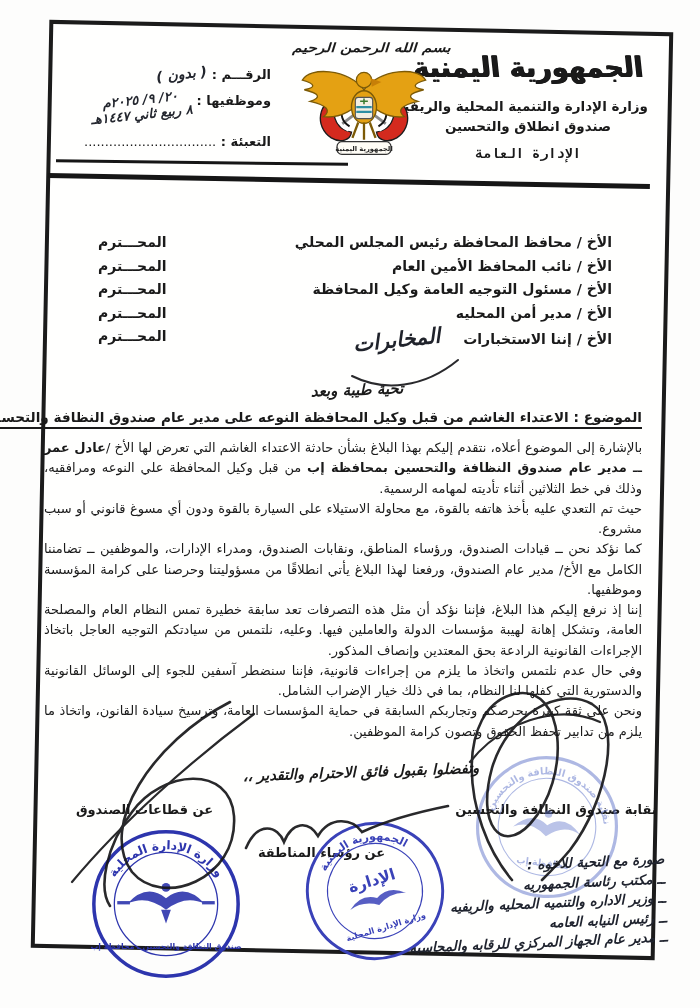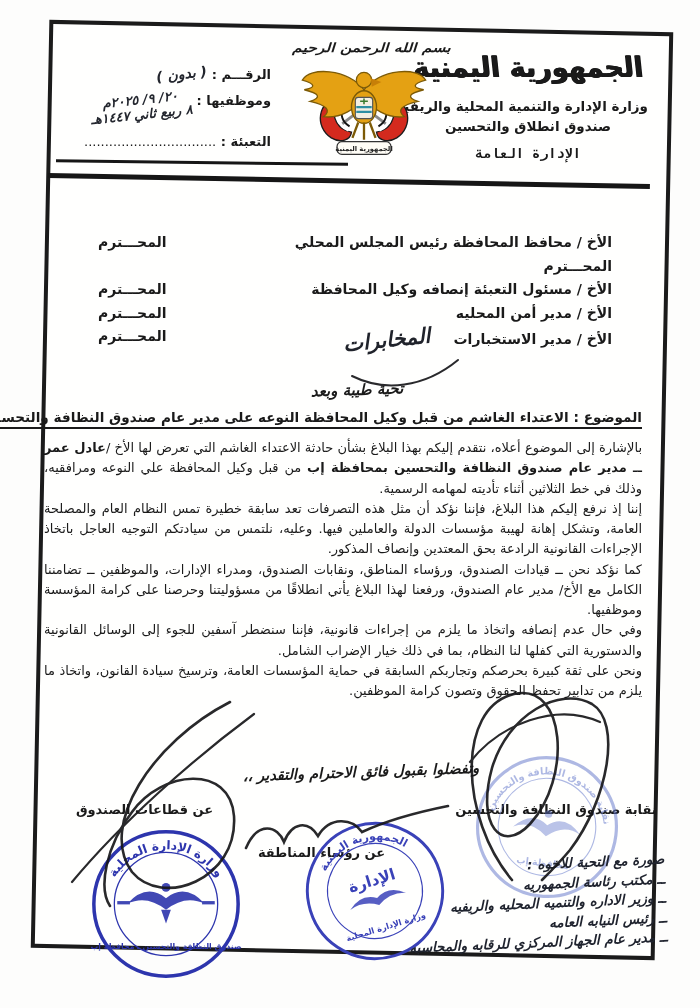--- a/index.html
+++ b/index.html
@@ -159,48 +159,50 @@
 
   <div class="rule-short"></div>
   <div class="rule-full"></div>
 
   <div class="recipients">
     <div class="rcp-row">
       <span class="rcp-title">الأخ / محافظ المحافظة رئيس المجلس المحلي</span>
       <span class="rcp-honorific">المحـــترم</span>
     </div>
     <div class="rcp-row">
-      <span class="rcp-honorific">المحـــترم</span>
-    </div>
-    <div class="rcp-row">
-      <span class="rcp-title">الأخ / مسئول التعبئة إنصافه وكيل المحافظة</span>
+      <span class="rcp-title">الأخ / نائب المحافظ الأمين العام</span>
+      <span class="rcp-honorific">المحـــترم</span>
+    </div>
+    <div class="rcp-row">
+      <span class="rcp-title">الأخ / مسئول التوجيه العامة وكيل المحافظة</span>
       <span class="rcp-honorific">المحـــترم</span>
     </div>
     <div class="rcp-row">
       <span class="rcp-title">الأخ / مدير أمن المحليه</span>
       <span class="rcp-honorific">المحـــترم</span>
     </div>
     <div class="rcp-row">
       <span class="rcp-title">
-        <span>الأخ / مدير الاستخبارات</span>
+        <span>الأخ / إننا الاستخبارات</span>
         <span class="intel-note">المخابرات</span>
       </span>
       <span class="rcp-honorific">المحـــترم</span>
     </div>
   </div>
 
   <div class="greeting">تحية طيبة وبعد</div>
 
   <div class="subject">الموضوع : الاعتداء الغاشم من قبل وكيل المحافظة النوعه على مدير عام صندوق النظافة والتحسين</div>
 
   <div class="body-text">
     <p><span>بالإشارة إلى الموضوع أعلاه، نتقدم إليكم بهذا البلاغ بشأن حادثة الاعتداء الغاشم التي تعرض لها الأخ /</span><span class="bold">عادل عمر ــ مدير عام صندوق النظافة والتحسين بمحافظة إب</span><span> من قبل وكيل المحافظة علي النوعه ومرافقيه، وذلك في خط الثلاثين أثناء تأديته لمهامه الرسمية.</span></p>
+    <p>حيث تم التعدي عليه بأخذ هاتفه بالقوة، مع محاولة الاستيلاء على السيارة بالقوة ودون أي مسوغ قانوني أو سبب مشروع.</p>
+    <p>كما نؤكد نحن ــ قيادات الصندوق، ورؤساء المناطق، ونقابات الصندوق، ومدراء الإدارات، والموظفين ــ تضامننا الكامل مع الأخ/ مدير عام الصندوق، ورفعنا لهذا البلاغ يأتي انطلاقًا من مسؤوليتنا وحرصنا على كرامة المؤسسة وموظفيها.</p>
     <p>إننا إذ نرفع إليكم هذا البلاغ، فإننا نؤكد أن مثل هذه التصرفات تعد سابقة خطيرة تمس النظام العام والمصلحة العامة، وتشكل إهانة لهيبة مؤسسات الدولة والعاملين فيها. وعليه، نلتمس من سيادتكم التوجيه العاجل باتخاذ الإجراءات القانونية الرادعة بحق المعتدين وإنصاف المذكور.</p>
-    <p>كما نؤكد نحن ــ قيادات الصندوق، ورؤساء المناطق، ونقابات الصندوق، ومدراء الإدارات، والموظفين ــ تضامننا الكامل مع الأخ/ مدير عام الصندوق، ورفعنا لهذا البلاغ يأتي انطلاقًا من مسؤوليتنا وحرصنا على كرامة المؤسسة وموظفيها.</p>
-    <p>وفي حال عدم إنصافه واتخاذ ما يلزم من إجراءات قانونية، فإننا سنضطر آسفين للجوء إلى الوسائل القانونية والدستورية التي كفلها لنا النظام، بما في ذلك خيار الإضراب الشامل.</p>
+    <p>وفي حال عدم نلتمس واتخاذ ما يلزم من إجراءات قانونية، فإننا سنضطر آسفين للجوء إلى الوسائل القانونية والدستورية التي كفلها لنا النظام، بما في ذلك خيار الإضراب الشامل.</p>
     <p>ونحن على ثقة كبيرة بحرصكم وتجاربكم السابقة في حماية المؤسسات العامة، وترسيخ سيادة القانون، واتخاذ ما يلزم من تدابير تحفظ الحقوق وتصون كرامة الموظفين.</p>
   </div>
 
   <div class="closing">وتفضلوا بقبول فائق الاحترام والتقدير ،،</div>
 
   <div class="sig-label sig-union">نقابة صندوق النظافة والتحسين</div>
   <div class="sig-label sig-regions">عن رؤساء المناطقة</div>
   <div class="sig-label sig-sectors">عن قطاعات الصندوق</div>
 
   <svg class="stamp stamp-left" width="156" height="156" viewBox="0 0 160 160">

